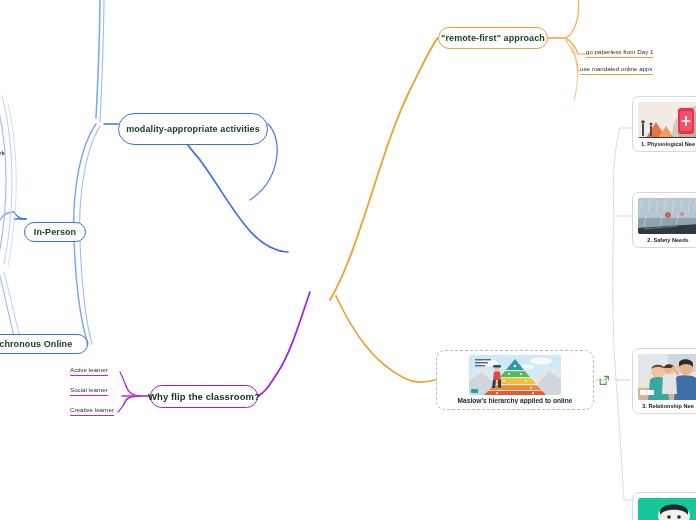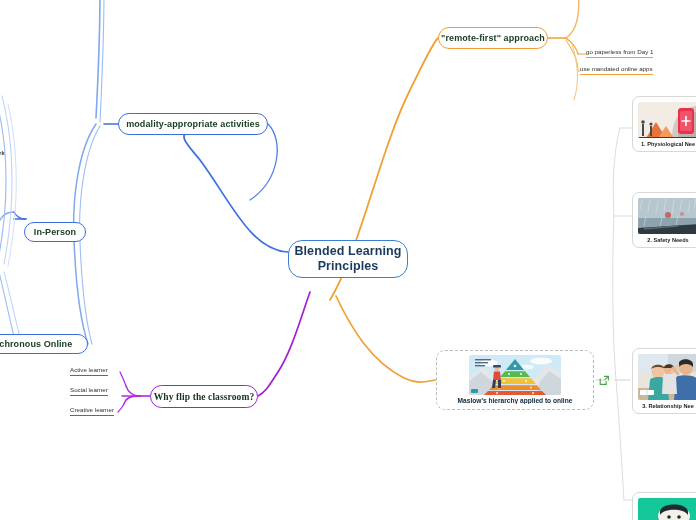--- a/index.html
+++ b/index.html
@@ -144,26 +144,22 @@
 
       <path d="M620,128 C614,150 612,180 614,216" stroke="#dddddd" stroke-width="1"></path>
       <path d="M614,216 C612,260 612,330 616,380" stroke="#dddddd" stroke-width="1"></path>
       <path d="M616,380 C620,430 622,470 624,500" stroke="#dddddd" stroke-width="1"></path>
       <path d="M620,128 L632,128" stroke="#dddddd" stroke-width="1"></path>
       <path d="M614,216 L632,216" stroke="#dddddd" stroke-width="1"></path>
       <path d="M624,500 L634,500" stroke="#dddddd" stroke-width="1"></path>
     </g>
   </svg>
 
-  <div class="node central" style="left:288px;top:240px;width:120px;height:38px;">
-    <span>Blended Learning</span>
-    <span>Principles</span>
-  </div>
-
-  <div class="node blue" style="left:118px;top:113px;width:150px;height:22px;">
+
+  <div class="node blue" style="left:118px;top:113px;width:150px;height:32px;">
     <span>modality-appropriate activities</span>
   </div>
 
   <div class="node blue" style="left:24px;top:209px;width:62px;height:20px;margin-top:13px;">
     <span>In-Person</span>
   </div>
 
   <div class="node blue" style="left:-22px;top:334px;width:110px;height:20px;">
     <span>nchronous Online</span>
   </div>
@@ -175,21 +171,21 @@
   </div>
 
   <div class="leaf orange" style="left:586px;top:48px;">
     <span>go paperless from Day 1</span>
   </div>
 
   <div class="leaf orange" style="left:580px;top:65px;">
     <span>use mandated online apps</span>
   </div>
 
-  <div class="node purple" style="left:150px;top:385px;width:108px;height:23px;font-family:Liberation Serif, serif;">
+  <div class="node purple" style="left:150px;top:385px;width:108px;height:23px;">
     <span>Why flip the classroom?</span>
   </div>
 
   <div class="leaf purple" style="left:70px;top:366px;">
     <span>Active learner</span>
   </div>
 
   <div class="leaf purple" style="left:70px;top:386px;">
     <span>Social learner</span>
   </div>

